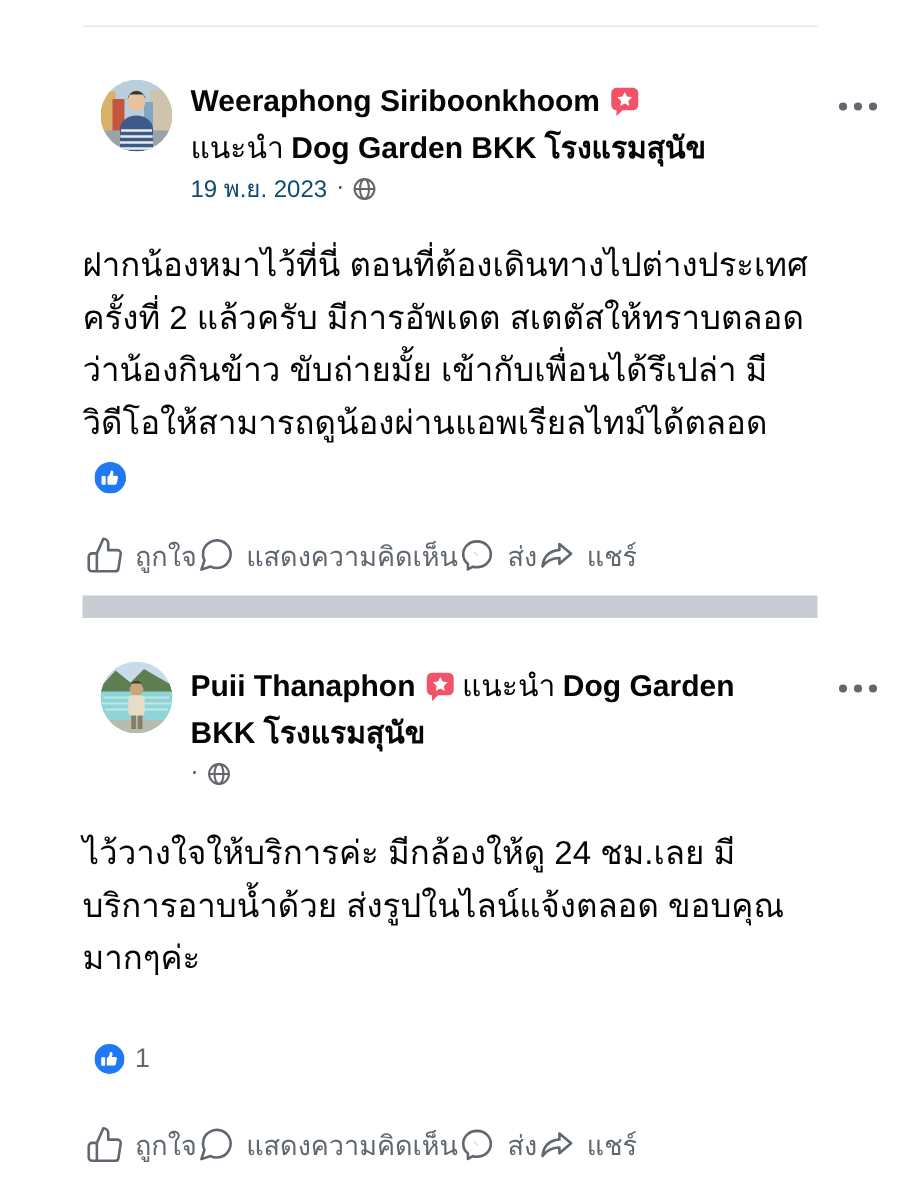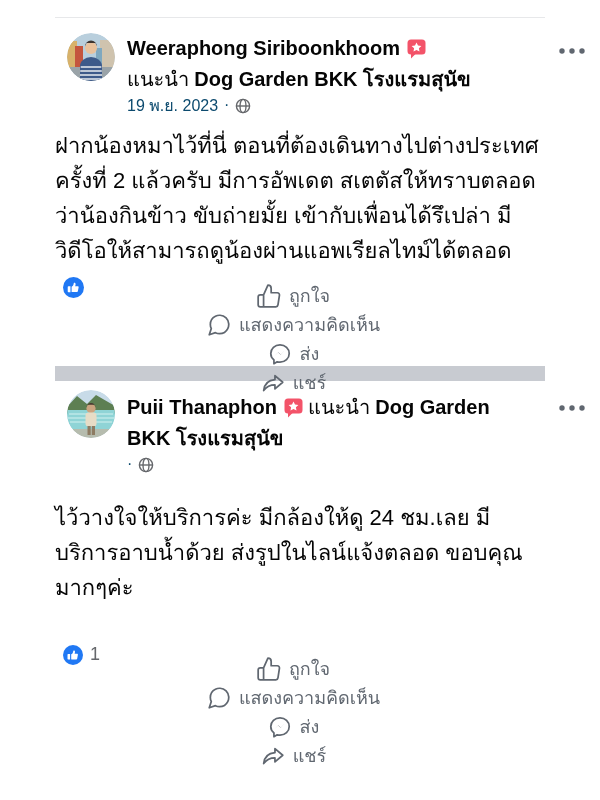--- a/index.html
+++ b/index.html
@@ -5,21 +5,21 @@
   * { box-sizing: border-box; }
   html,body { margin:0; padding:0; background:#fff; }
   .page {
     width:600px; height:800px; overflow:hidden; background:#ffffff;
     font-family:"Liberation Sans","DejaVu Sans",sans-serif; color:#050505;
   }
   .post { margin:0 55px; position:relative; }
   .post-1 { margin-top:17px; border-top:1px solid #e7e8ea; padding-top:15px; }
   .post-2 { padding-top:9px; }
 
-  .post-header { display:flex; position:relative; padding-left:12px; }
+  .post-header { display:flex; position:relative; padding-left:12px;margin-top:20px; }
   .avatar {
     width:48px; height:48px; border-radius:50%; overflow:hidden; flex:0 0 48px;
     margin-right:12px;
   }
   .avatar svg { display:block; width:48px; height:48px; }
   .header-text { width:368px; padding-top:2px; }
   .post-2 .header-text { padding-top:4px; }
   .headline { font-size:20px; line-height:27px; color:#050505; }
   .author { font-weight:700; }
   .badge-icon { display:inline-block; vertical-align:-4px; margin:0 4px 0 6px; }
@@ -29,33 +29,33 @@
     display:flex; align-items:center; gap:6px; height:24px;
     font-size:16px; color:#0c4a6e;
   }
   .globe-icon { display:inline-flex; margin-top:1px; }
   .menu-btn {
     position:absolute; right:-47px; top:6px; border:none; background:none;
     padding:4px 6px; cursor:pointer;
   }
   .post-1 .menu-btn { right:-47px; }
   .post-body {
-    margin-top:11px; font-size:22px; line-height:35px; color:#050505;
+    margin-top:22px; font-size:22px; line-height:35px; color:#050505;
     overflow-wrap:break-word;
   }
   .post-2 .post-body { margin-top:24px; }
 
   .reactions { margin-top:9px; display:flex; align-items:center; gap:7px; padding-left:8px; }
   .post-2 .reactions { margin-top:39px; }
   .reaction-like { display:inline-flex; }
   .reaction-count { font-size:18px; color:#65676B; }
 
   .actionbar {
-    margin-top:27px; display:flex; justify-content:center; align-items:center;
-    padding:0 16px 0 2px; height:28px;flex-direction:column;
+    margin-top:27px; display:flex; justify-content:flex-start; align-items:center;
+    padding:0 16px 0 2px; height:28px;
   }
   .post-2 .actionbar { margin-top:33px; }
   .action-item {
     display:flex; align-items:center; gap:7px; border:none; background:none;
     font-family:inherit; font-size:18px; color:#606770; padding:0; cursor:pointer;
   }
   .action-item svg { display:block; }
 
   .feed-divider { margin:13px 55px 0; height:15px; background:#c8cbd1; }
 </style>

